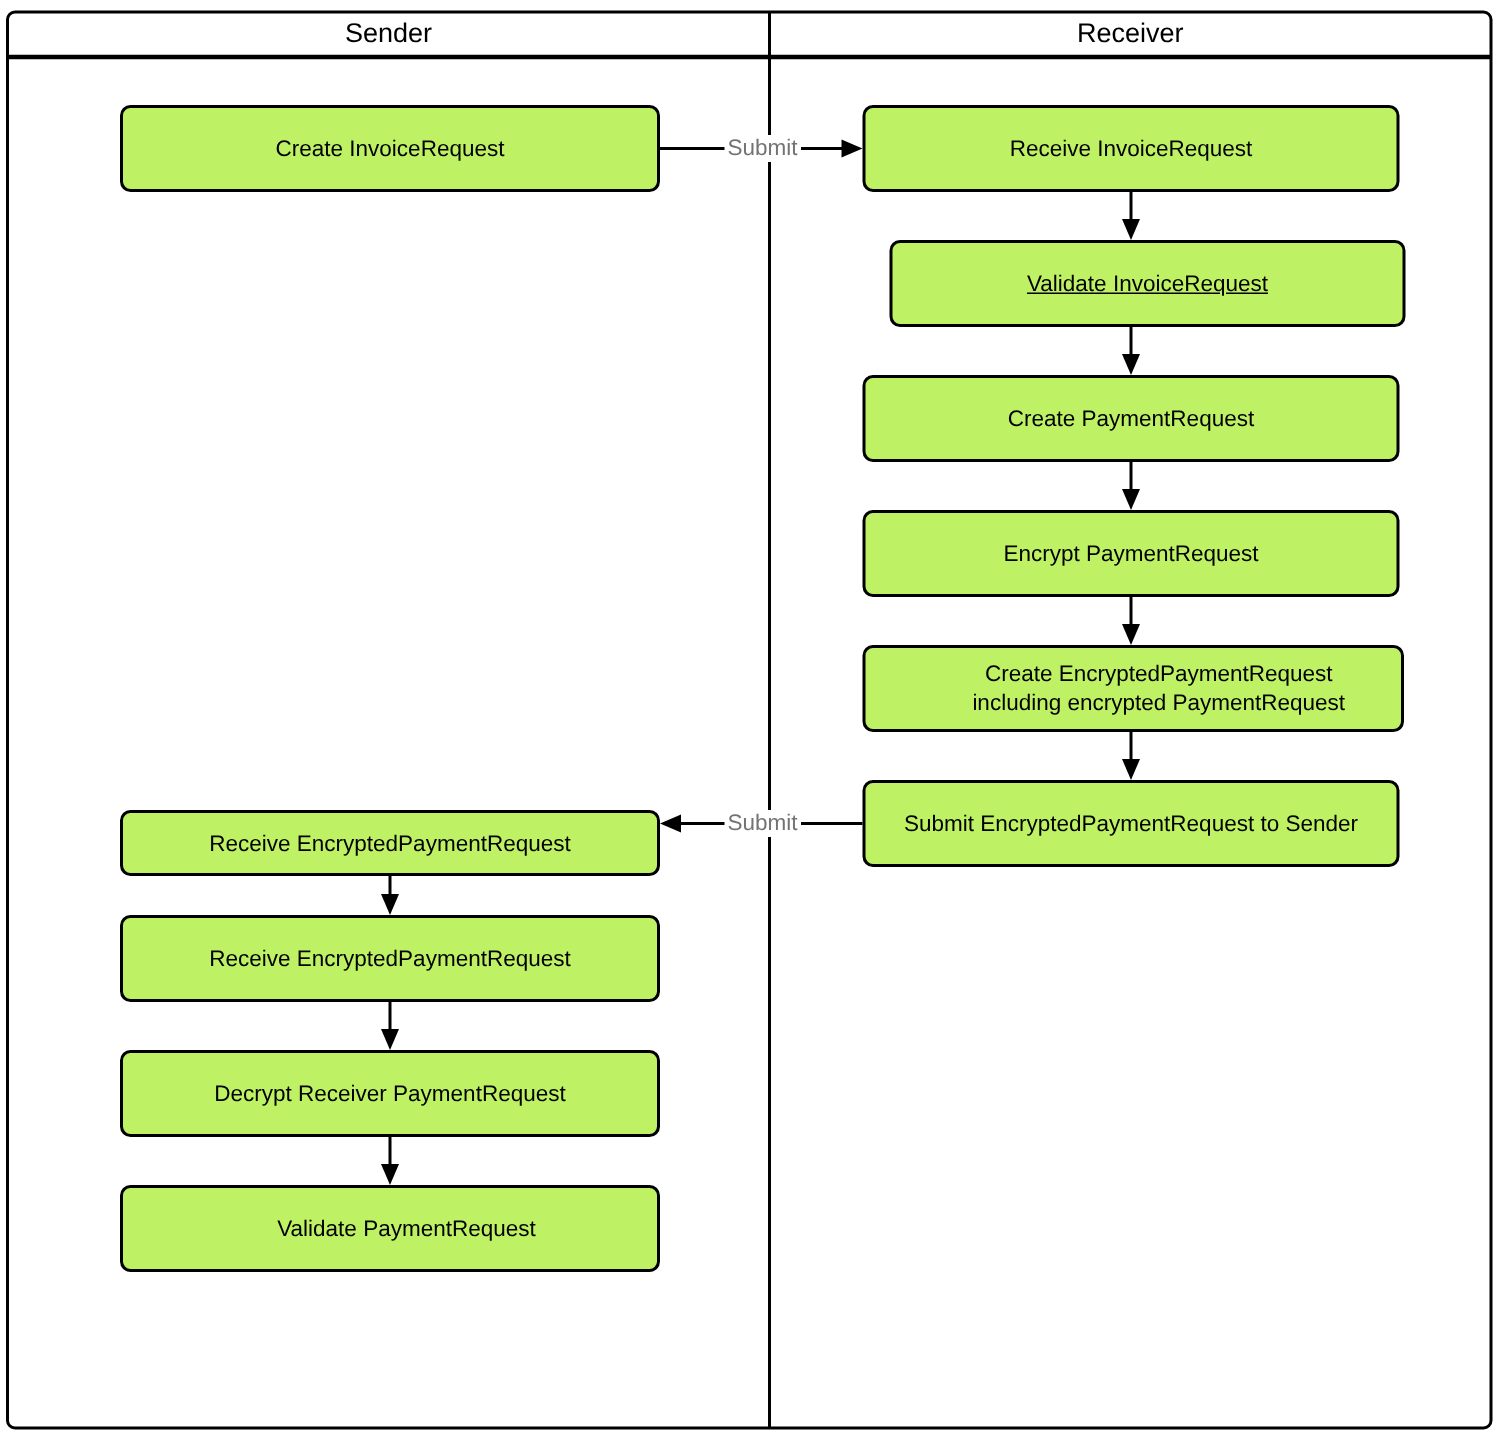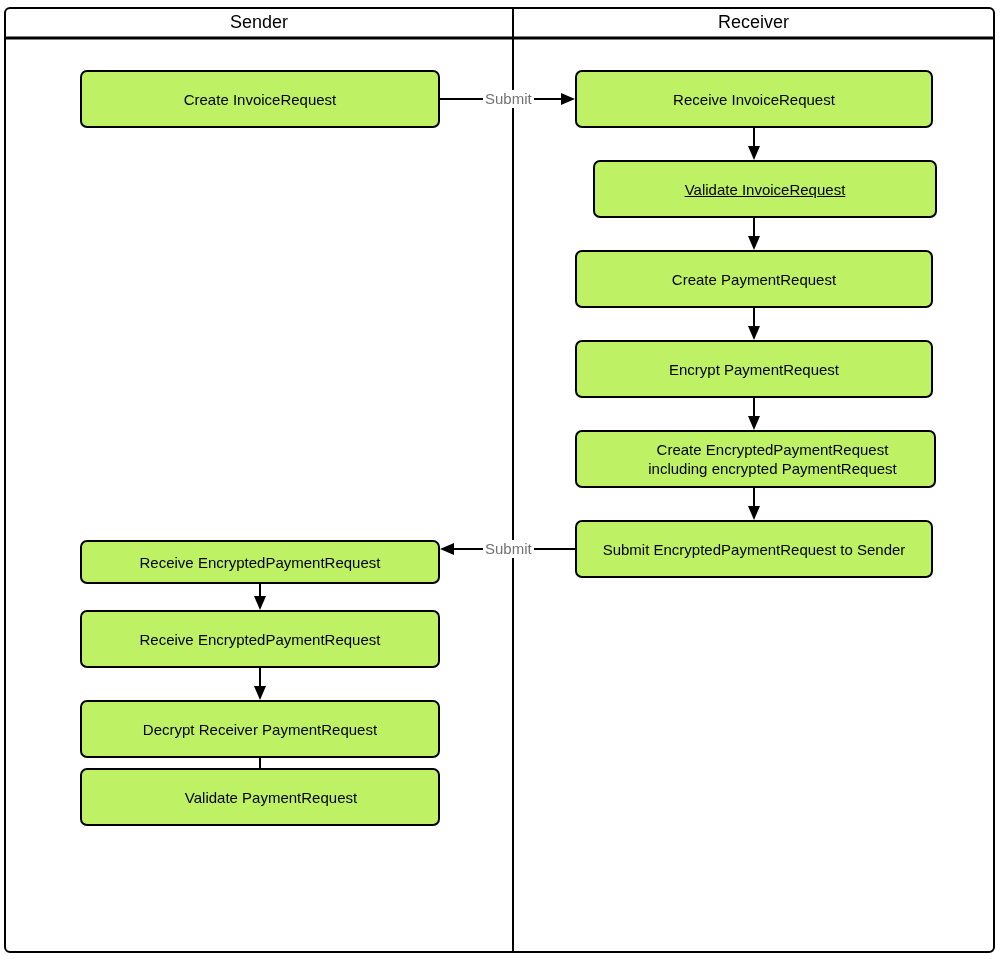--- a/index.html
+++ b/index.html
@@ -113,21 +113,21 @@
     </g>
   </svg>
 
   <div class="lane-label" style="left:5px; top:8px; width:508px; height:29px;">Sender</div>
   <div class="lane-label" style="left:513px; top:8px; width:481px; height:29px;">Receiver</div>
 
   <div class="box" style="left:80px; top:70px; width:360px; height:58px;">Create InvoiceRequest</div>
   <div class="box" style="left:80px; top:540px; width:360px; height:44px;">Receive EncryptedPaymentRequest</div>
   <div class="box" style="left:80px; top:610px; width:360px; height:58px;">Receive EncryptedPaymentRequest</div>
   <div class="box" style="left:80px; top:700px; width:360px; height:58px;">Decrypt Receiver PaymentRequest</div>
-  <div class="box" style="left:80px; top:768px; width:360px; height:58px;padding-left:36px;">Validate PaymentRequest</div>
+  <div class="box" style="left:80px; top:790px; width:360px; height:58px;padding-left:36px;">Validate PaymentRequest</div>
 
   <div class="box" style="left:575px; top:70px; width:358px; height:58px;">Receive InvoiceRequest</div>
   <div class="box" style="left:593px; top:160px; width:344px; height:58px;text-decoration:underline;">Validate InvoiceRequest</div>
   <div class="box" style="left:575px; top:250px; width:358px; height:58px;">Create PaymentRequest</div>
   <div class="box" style="left:575px; top:340px; width:358px; height:58px;">Encrypt PaymentRequest</div>
   <div class="box" style="left:575px; top:430px; width:361px; height:58px;padding-left:48px;">Create EncryptedPaymentRequest including encrypted PaymentRequest</div>
   <div class="box" style="left:575px; top:520px; width:358px; height:58px;">Submit EncryptedPaymentRequest to Sender</div>
 
   <div class="msg-label" style="left:483px; top:90px;">Submit</div>
   <div class="msg-label" style="left:483px; top:540px;">Submit</div>

